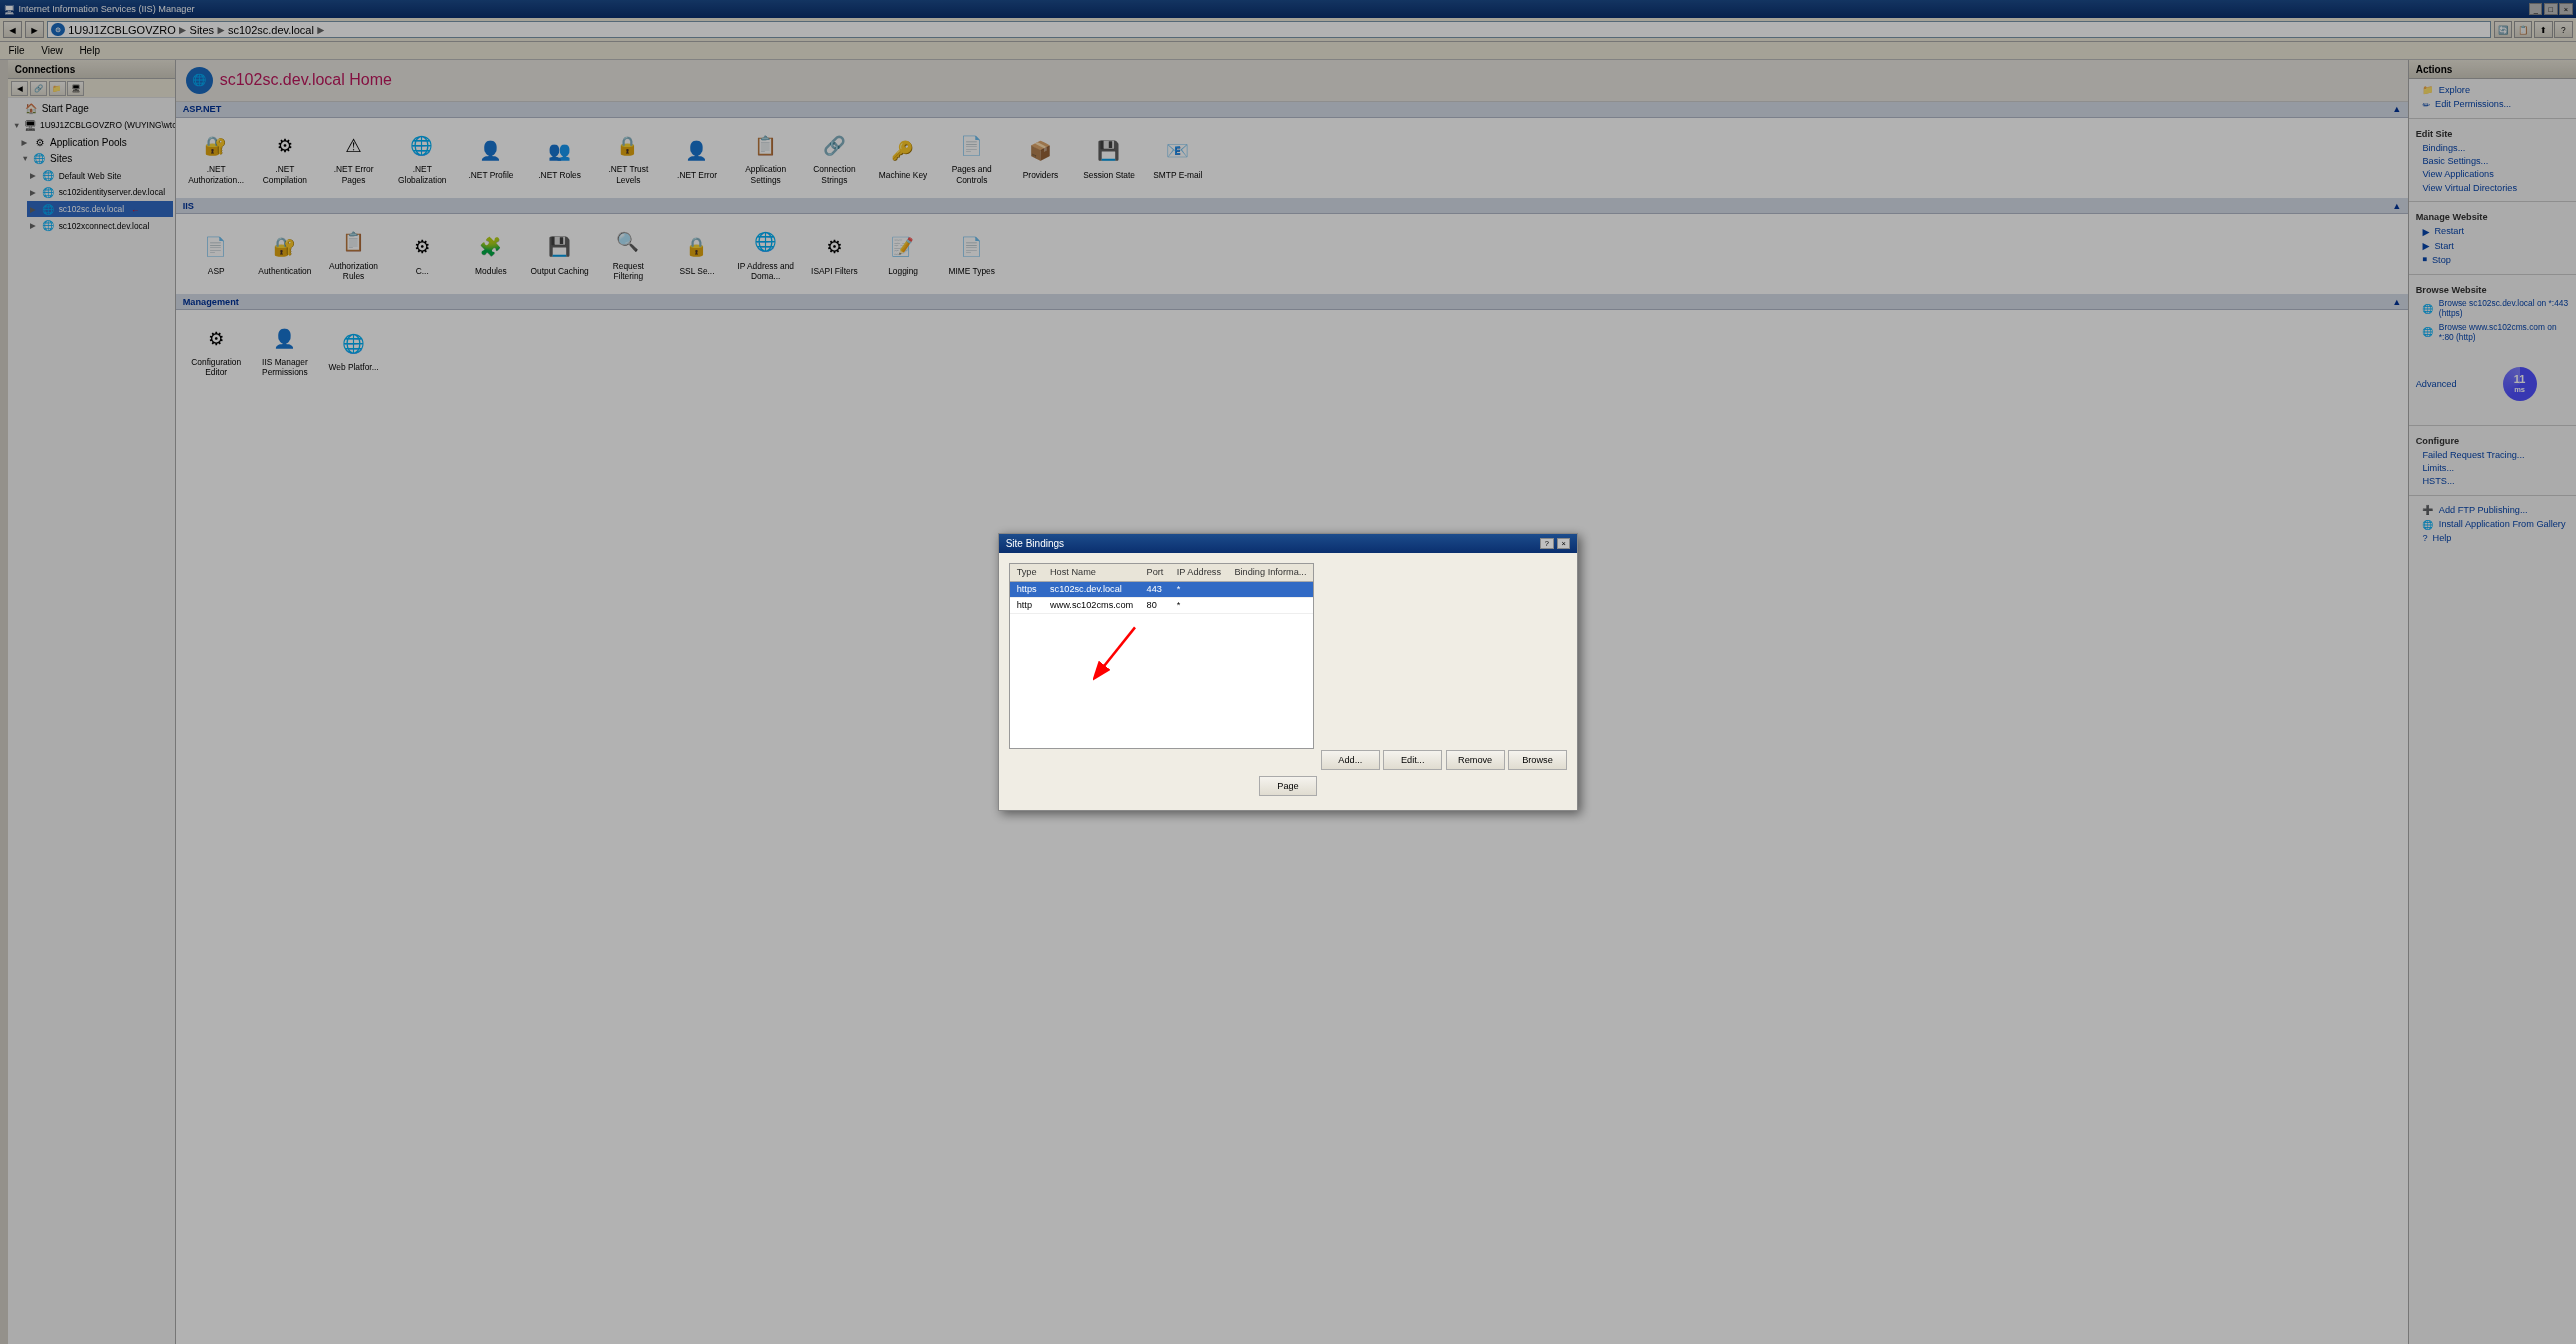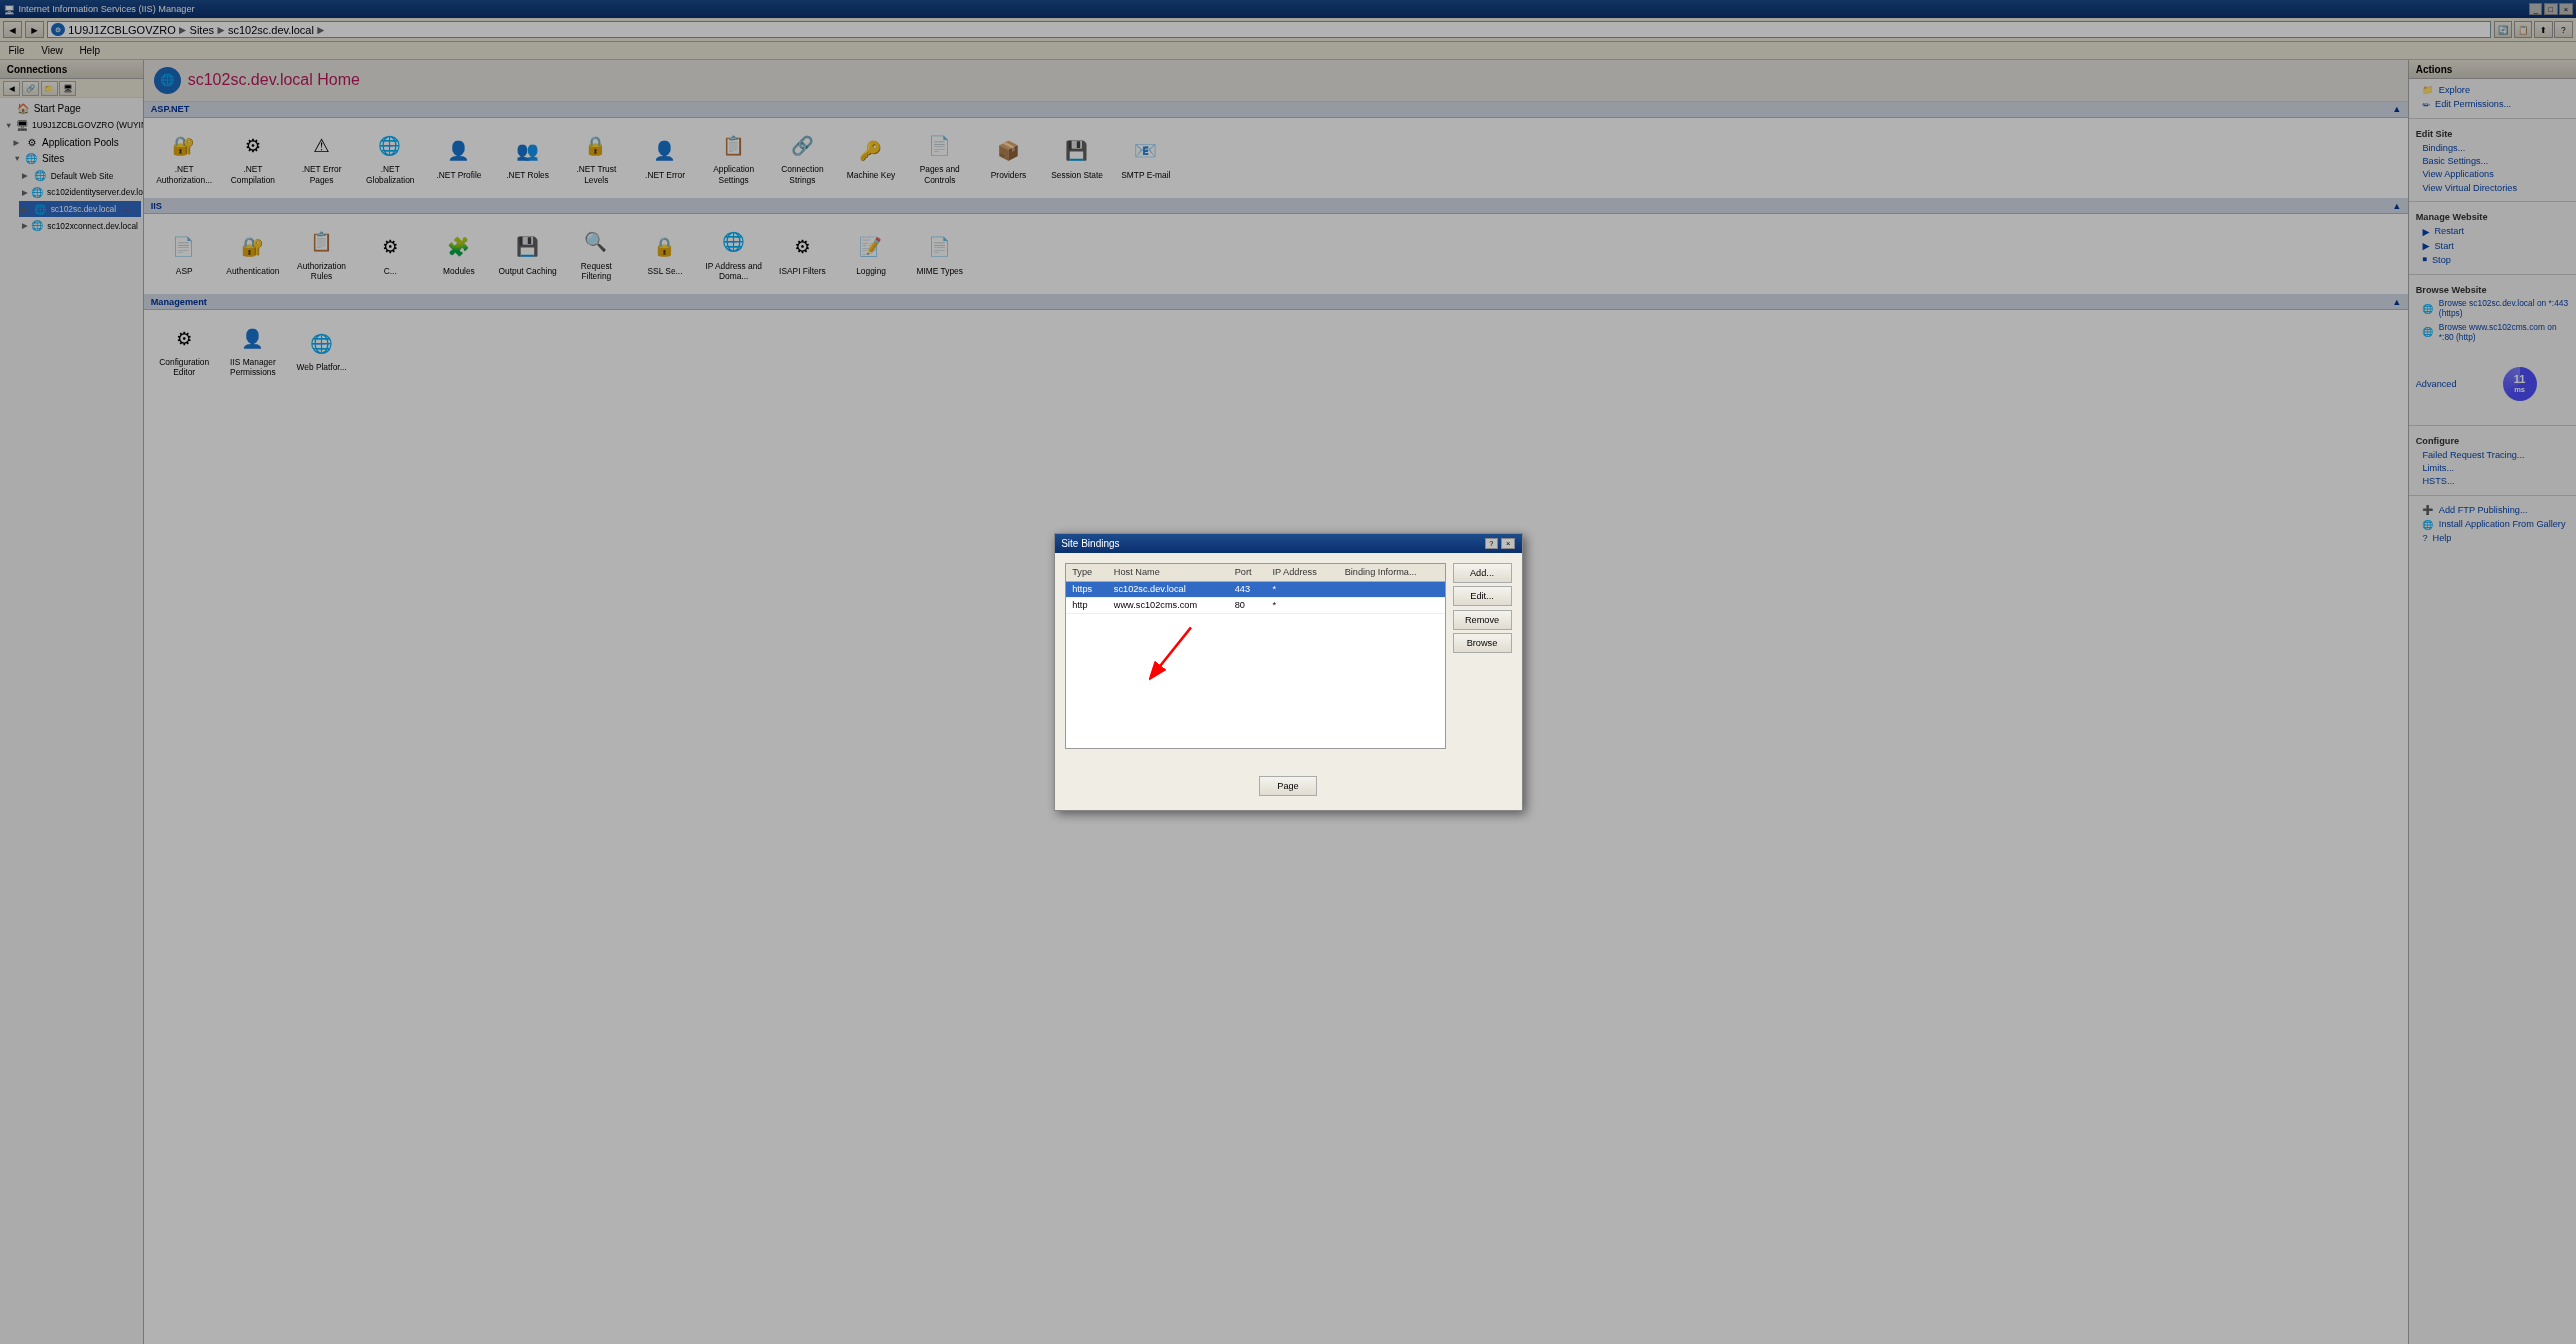--- a/index.html
+++ b/index.html
@@ -46,25 +46,26 @@
       gap: 6.7px;
       border-bottom: 0.8px solid #bbb;
     }
     .menu-item { padding: 1.7px 5px; font-size: 10px; cursor: pointer; }
 
     
     .main-container { display: flex; height: calc(100vh - 60px); }
 
     
     .connections-panel {
-      width: 144px;
+      width: 168px;
       background: #f5f5f5;
       border-right: 0.8px solid #aaa;
       display: flex;
       flex-direction: column;
+      margin-left: 8px;
     }
     .connections-header {
       background: linear-gradient(to bottom, #e8e4d8, #d0ccc0);
       padding: 3.4px 6.7px;
       font-weight: bold;
       font-size: 10px;
       border-bottom: 0.8px solid #aaa;
     }
     .connections-toolbar {
       padding: 1.7px 3.4px;
@@ -164,21 +165,21 @@
       font-size: 10px;
     }
     .modal-close-btn { width: 13.4px; height: 11.7px; background: #c0c0c0; border: 0.8px solid #888; font-size: 7.5px; display: flex; align-items: center; justify-content: center; cursor: pointer; color: #000; }
     .modal-help-btn { width: 13.4px; height: 11.7px; background: #c0c0c0; border: 0.8px solid #888; font-size: 7.5px; display: flex; align-items: center; justify-content: center; cursor: pointer; color: #000; margin-right: 1.7px; }
     .modal-body { padding: 10px; }
     .modal-table-container { background: white; border: 0.8px solid #999; margin-bottom: 21px; }
     .modal-table { width: 100%; border-collapse: collapse; font-size: 9.2px; }
     .modal-table th { background: #e8e4d8; padding: 3.4px 6.7px; text-align: left; border-bottom: 0.8px solid #aaa; font-weight: normal; color: #333; }
     .modal-table td { padding: 2.5px 6.7px; border-bottom: 0.8px solid #eee; }
     .modal-table tr.selected td { background: #316ac5; color: white; }
-    .modal-sidebar { display: flex; flex-direction: column; gap: 3.4px; align-items: flex-end; }
+    .modal-sidebar { display: flex; flex-direction: row; gap: 3.4px; align-items: flex-end; }
     .modal-content-row { display: flex; gap: 6.7px; }
     .modal-table-wrap { flex: 1; }
     .modal-btn { height: 20px; padding: 0 10px; background: linear-gradient(to bottom, #f5f3ee, #e0dcd0); border: 0.8px solid #aaa; cursor: pointer; font-size: 9.2px; width: 59px; }
     .modal-btn:disabled { color: #aaa; cursor: default; }
     .modal-footer { display: flex; justify-content: center; padding: 6.7px 0 3.4px; }
     .modal-close-main-btn { height: 20px; padding: 0 17px; background: linear-gradient(to bottom, #f5f3ee, #e0dcd0); border: 0.8px solid #aaa; cursor: pointer; font-size: 9.2px; }
   </style>
 </head>
 <body>
 

